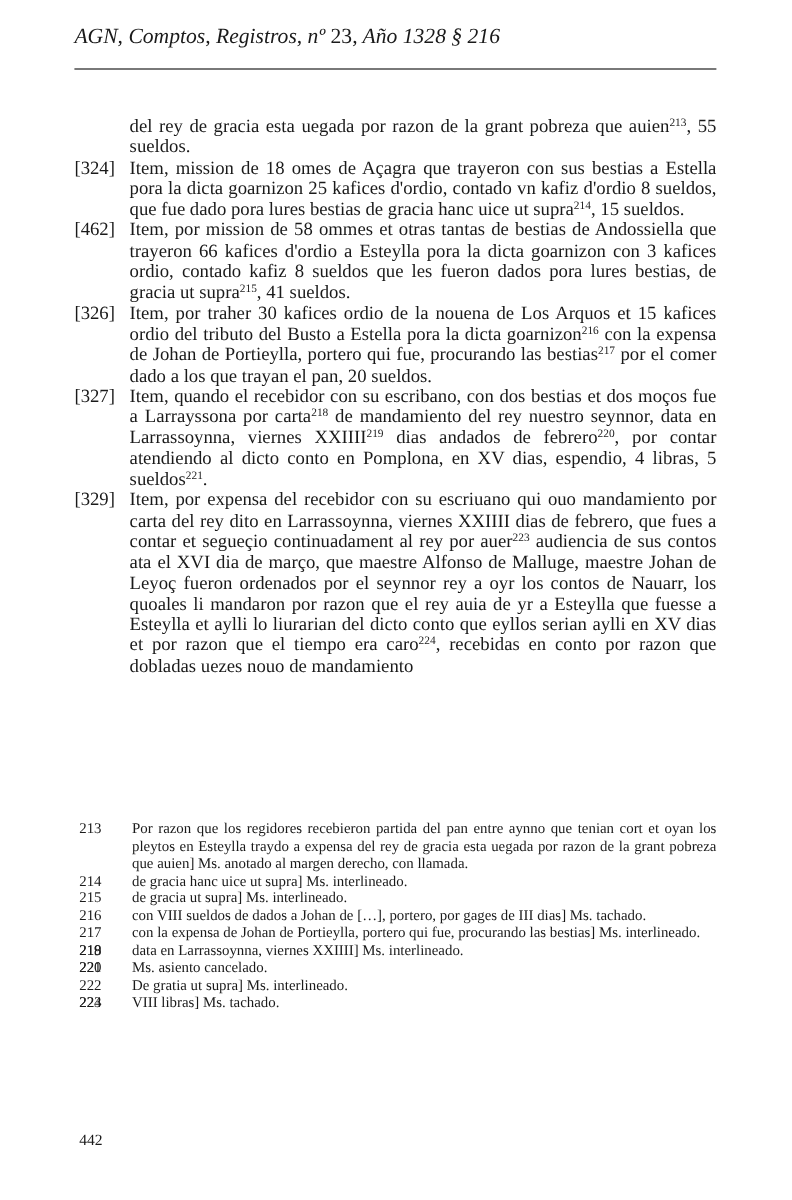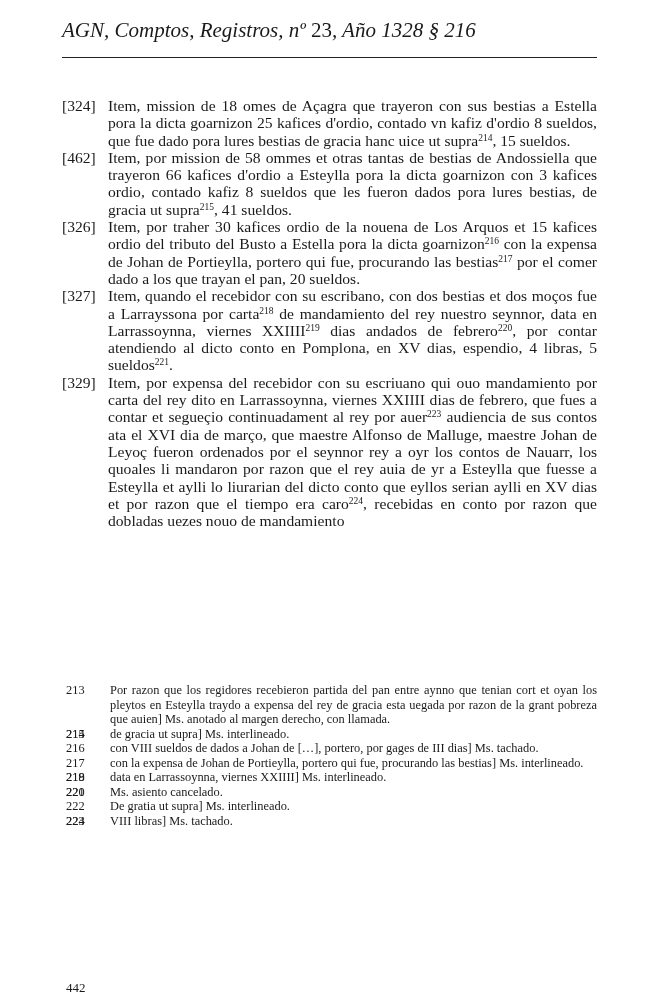--- a/index.html
+++ b/index.html
@@ -1,56 +1,57 @@
 <!DOCTYPE html>
 <html><head>
 <meta charset="utf-8">
 <style>
   html, body { margin: 0; padding: 0; background: #ffffff; }
   body { width: 660px; height: 1000px; position: relative; overflow: hidden;
          font-family: "Liberation Serif", "DejaVu Serif", serif; color: #1a1a1a; }
   .running-head { position: absolute; left: 62px; top: 20px; width: 534px;
-         font-style: italic; font-size: 21px; line-height: 20px; }
+         font-style: italic; font-size: 18px; line-height: 20px; }
   .running-head .upright { font-style: normal; }
   .head-rule { position: absolute; left: 62px; top: 57px; width: 535px; height: 0;
          border-top: 1.4px solid #222; }
   .body-text { position: absolute; left: 62px; top: 97px; width: 535px;
          font-size: 15.6px; line-height: 17.3px; }
   .para { position: relative; padding-left: 46px; text-align: justify; }
   .para .num { position: absolute; left: 0; top: 0; }
   sup { font-size: 9.5px; line-height: 0; vertical-align: 5px; }
   .footnotes { position: absolute; left: 66px; top: 683px; width: 531px;
          font-size: 12.4px; line-height: 14.5px; }
   .fn { position: relative; padding-left: 44px; text-align: justify; }
   .fn .fnum { position: absolute; left: 0; top: 0; }
-  .folio { position: absolute; left: 66px; top: 942px; font-size: 13px; margin-top: 38px; }
+  .folio { position: absolute; left: 66px; top: 942px; font-size: 13px; }
 </style>
 </head>
 <body>
 
 <div class="running-head"><span>AGN, </span><span>Comptos, Registros, nº </span><span class="upright">23</span><span>, Año 1328 § 216</span></div>
 <div class="head-rule"></div>
 
 <div class="body-text">
+  <div class="para"><span>del rey de gracia esta uegada por razon de la grant pobreza que auien</span><sup>213</sup><span>, 55 sueldos.</span></div>
 
   <div class="para"><span class="num">[324]</span><span>Item, mission de 18 omes de Açagra que trayeron con sus bestias a Estella pora la dicta goarnizon 25 kafices d'ordio, contado vn kafiz d'ordio 8 sueldos, que fue dado pora lures bestias de gracia hanc uice ut supra</span><sup>214</sup><span>, 15 sueldos.</span></div>
 
   <div class="para"><span class="num">[462]</span><span>Item, por mission de 58 ommes et otras tantas de bestias de Andossiella que trayeron 66 kafices d'ordio a Esteylla pora la dicta goarnizon con 3 kafices ordio, contado kafiz 8 sueldos que les fueron dados pora lures bestias, de gracia ut supra</span><sup>215</sup><span>, 41 sueldos.</span></div>
 
   <div class="para"><span class="num">[326]</span><span>Item, por traher 30 kafices ordio de la nouena de Los Arquos et 15 kafices ordio del tributo del Busto a Estella pora la dicta goarnizon</span><sup>216</sup><span> con la expensa de Johan de Portieylla, portero qui fue, procurando las bestias</span><sup>217</sup><span> por el comer dado a los que trayan el pan, 20 sueldos.</span></div>
 
   <div class="para"><span class="num">[327]</span><span>Item, quando el recebidor con su escribano, con dos bestias et dos moços fue a Larrayssona por carta</span><sup>218</sup><span> de mandamiento del rey nuestro seynnor, data en Larrassoynna, viernes XXIIII</span><sup>219</sup><span> dias andados de febrero</span><sup>220</sup><span>, por contar atendiendo al dicto conto en Pomplona, en XV dias, espendio, 4 libras, 5 sueldos</span><sup>221</sup><span>.</span></div>
 
 
   <div class="para"><span class="num">[329]</span><span>Item, por expensa del recebidor con su escriuano qui ouo mandamiento por carta del rey dito en Larrassoynna, viernes XXIIII dias de febrero, que fues a contar et segueçio continuadament al rey por auer</span><sup>223</sup><span> audiencia de sus contos ata el XVI dia de março, que maestre Alfonso de Malluge, maestre Johan de Leyoç fueron ordenados por el seynnor rey a oyr los contos de Nauarr, los quoales li mandaron por razon que el rey auia de yr a Esteylla que fuesse a Esteylla et aylli lo liurarian del dicto conto que eyllos serian aylli en XV dias et por razon que el tiempo era caro</span><sup>224</sup><span>, recebidas en conto por razon que dobladas uezes nouo de mandamiento</span></div>
 </div>
 
 <div class="footnotes">
   <div class="fn"><span class="fnum">213</span><span>Por razon que los regidores recebieron partida del pan entre aynno que tenian cort et oyan los pleytos en Esteylla traydo a expensa del rey de gracia esta uegada por razon de la grant pobreza que auien] Ms. anotado al margen derecho, con llamada.</span></div>
-  <div class="fn"><span class="fnum">214</span></div>
+  <div class="fn"><span class="fnum">214</span><span>de gracia hanc uice ut supra] Ms. interlineado.</span></div>
   <div class="fn"><span class="fnum">215</span><span>de gracia ut supra] Ms. interlineado.</span></div>
   <div class="fn"><span class="fnum">216</span><span>con VIII sueldos de dados a Johan de […], portero, por gages de III dias] Ms. tachado.</span></div>
   <div class="fn"><span class="fnum">217</span><span>con la expensa de Johan de Portieylla, portero qui fue, procurando las bestias] Ms. interlineado.</span></div>
   <div class="fn"><span class="fnum">218</span></div>
   <div class="fn"><span class="fnum">219</span><span>data en Larrassoynna, viernes XXIIII] Ms. interlineado.</span></div>
   <div class="fn"><span class="fnum">220</span></div>
   <div class="fn"><span class="fnum">221</span><span>Ms. asiento cancelado.</span></div>
   <div class="fn"><span class="fnum">222</span><span>De gratia ut supra] Ms. interlineado.</span></div>
   <div class="fn"><span class="fnum">223</span></div>
   <div class="fn"><span class="fnum">224</span><span>VIII libras] Ms. tachado.</span></div>

